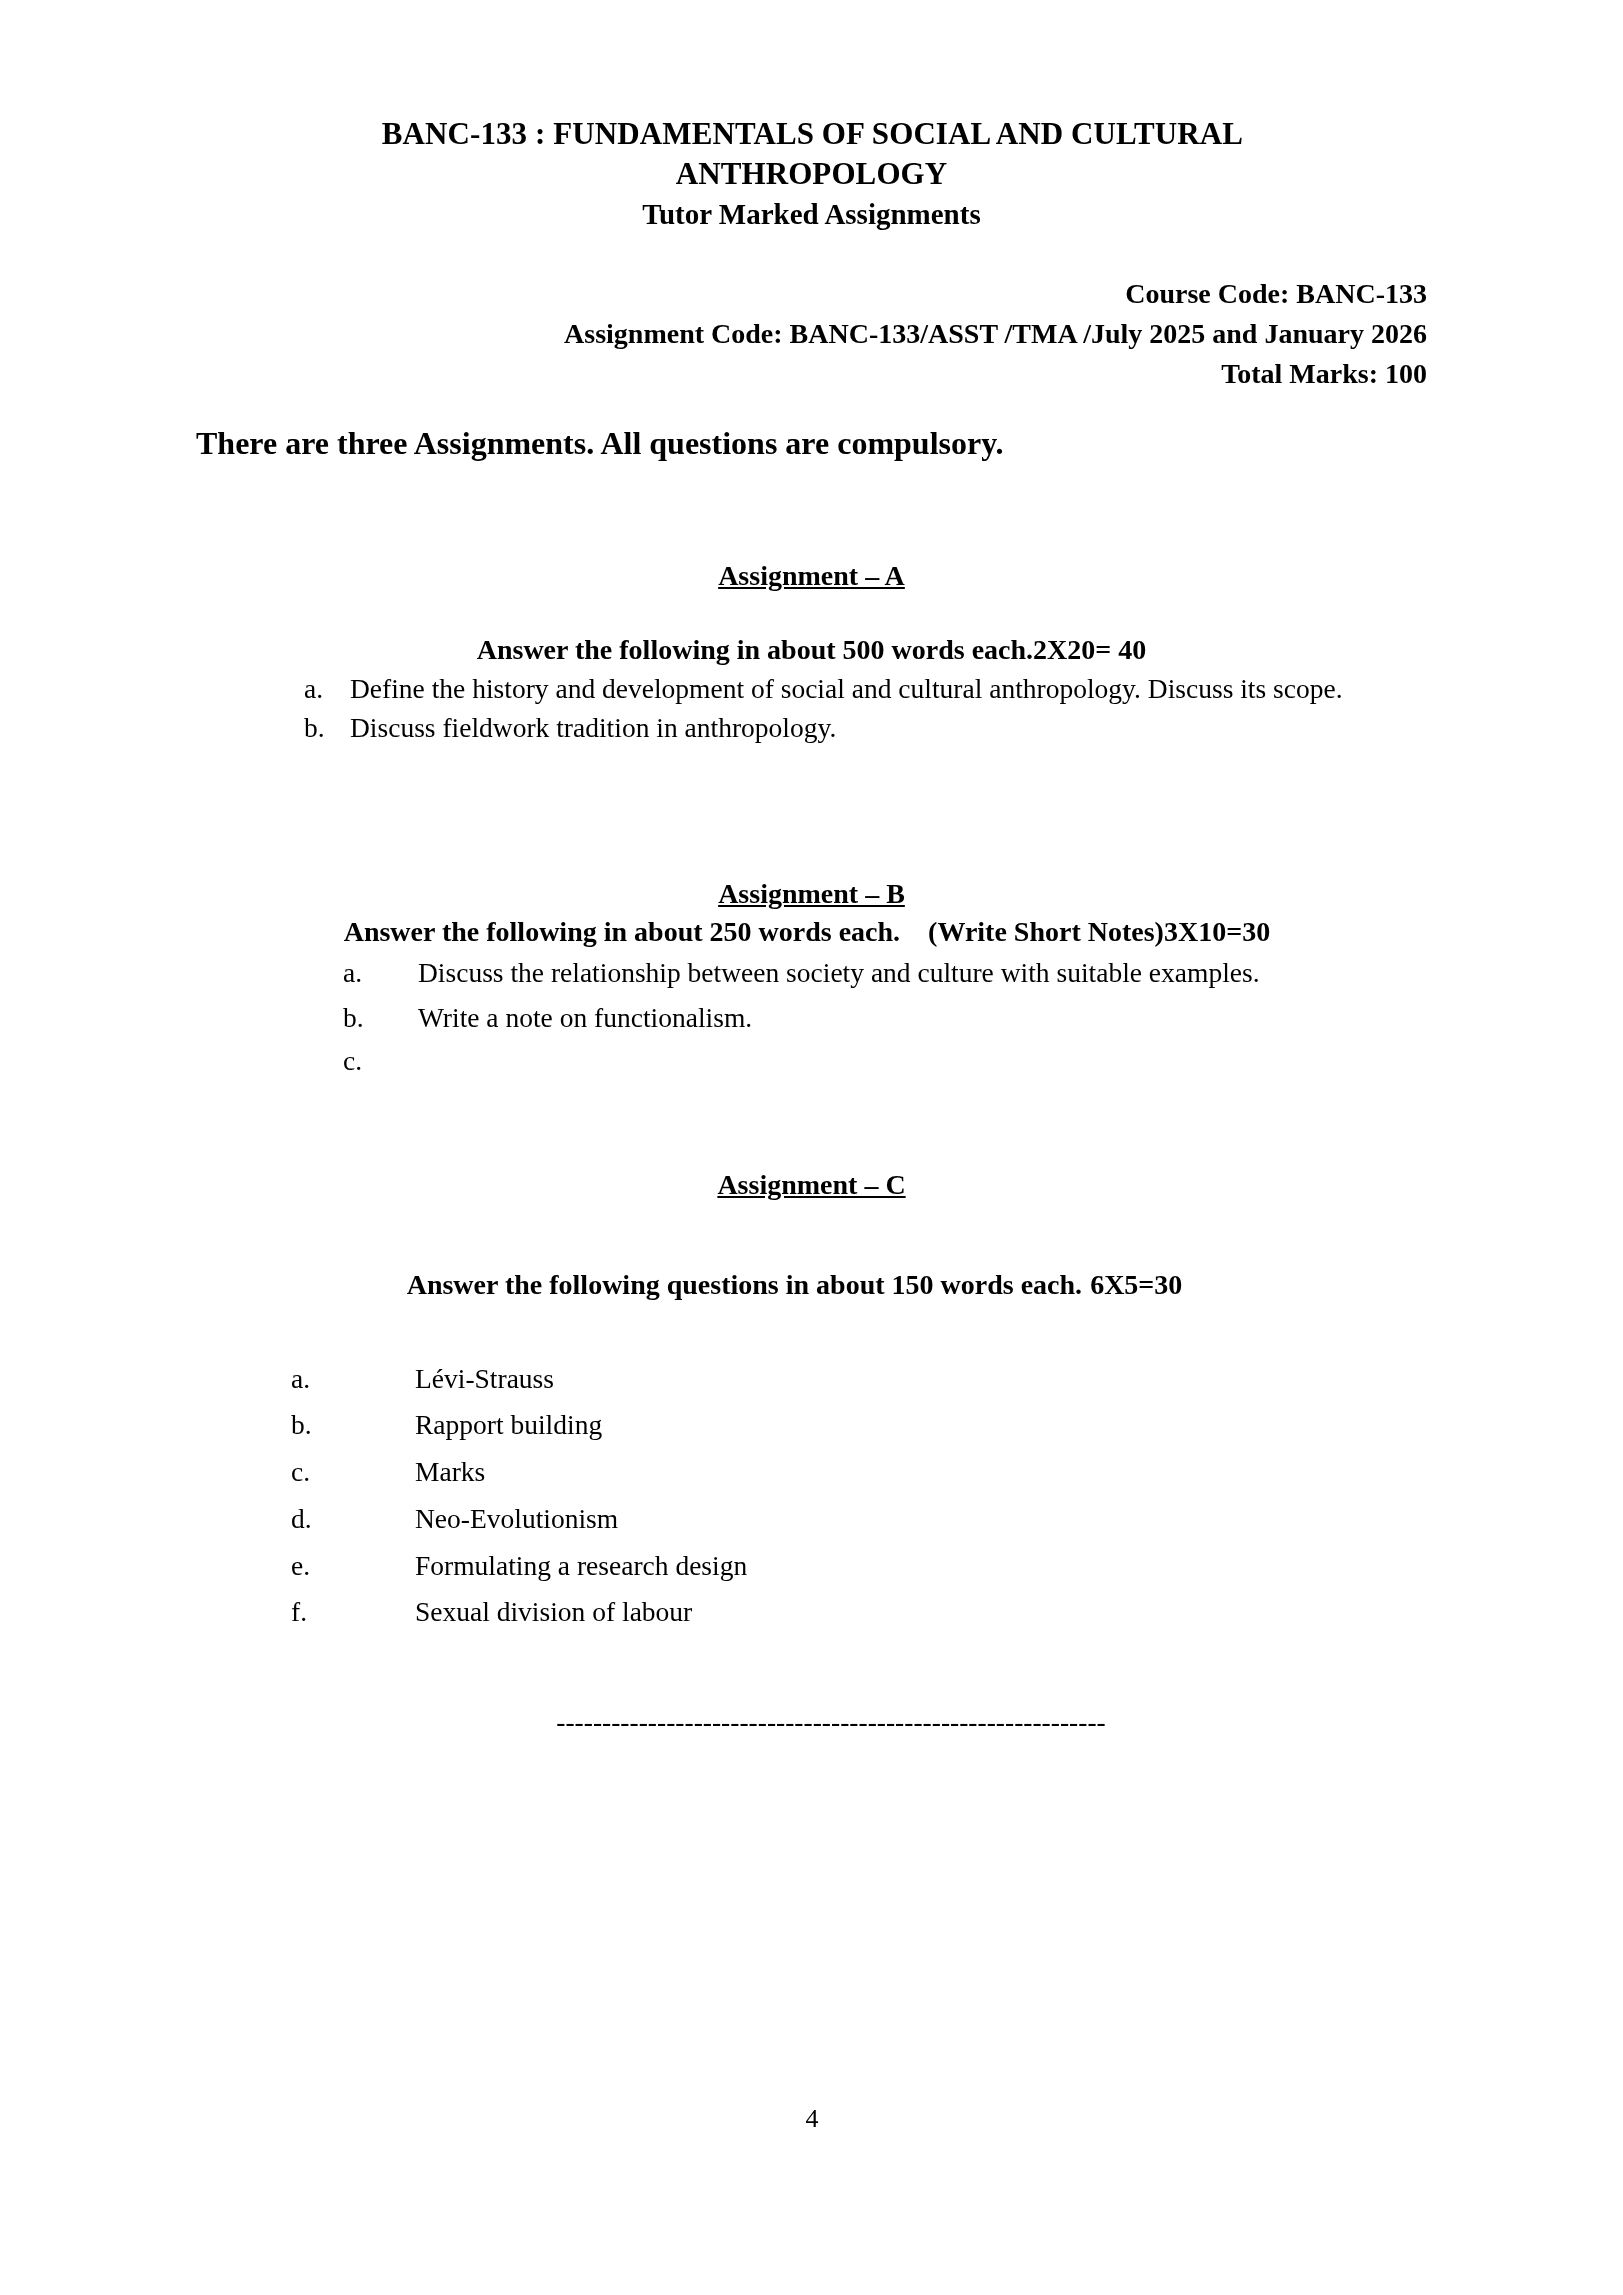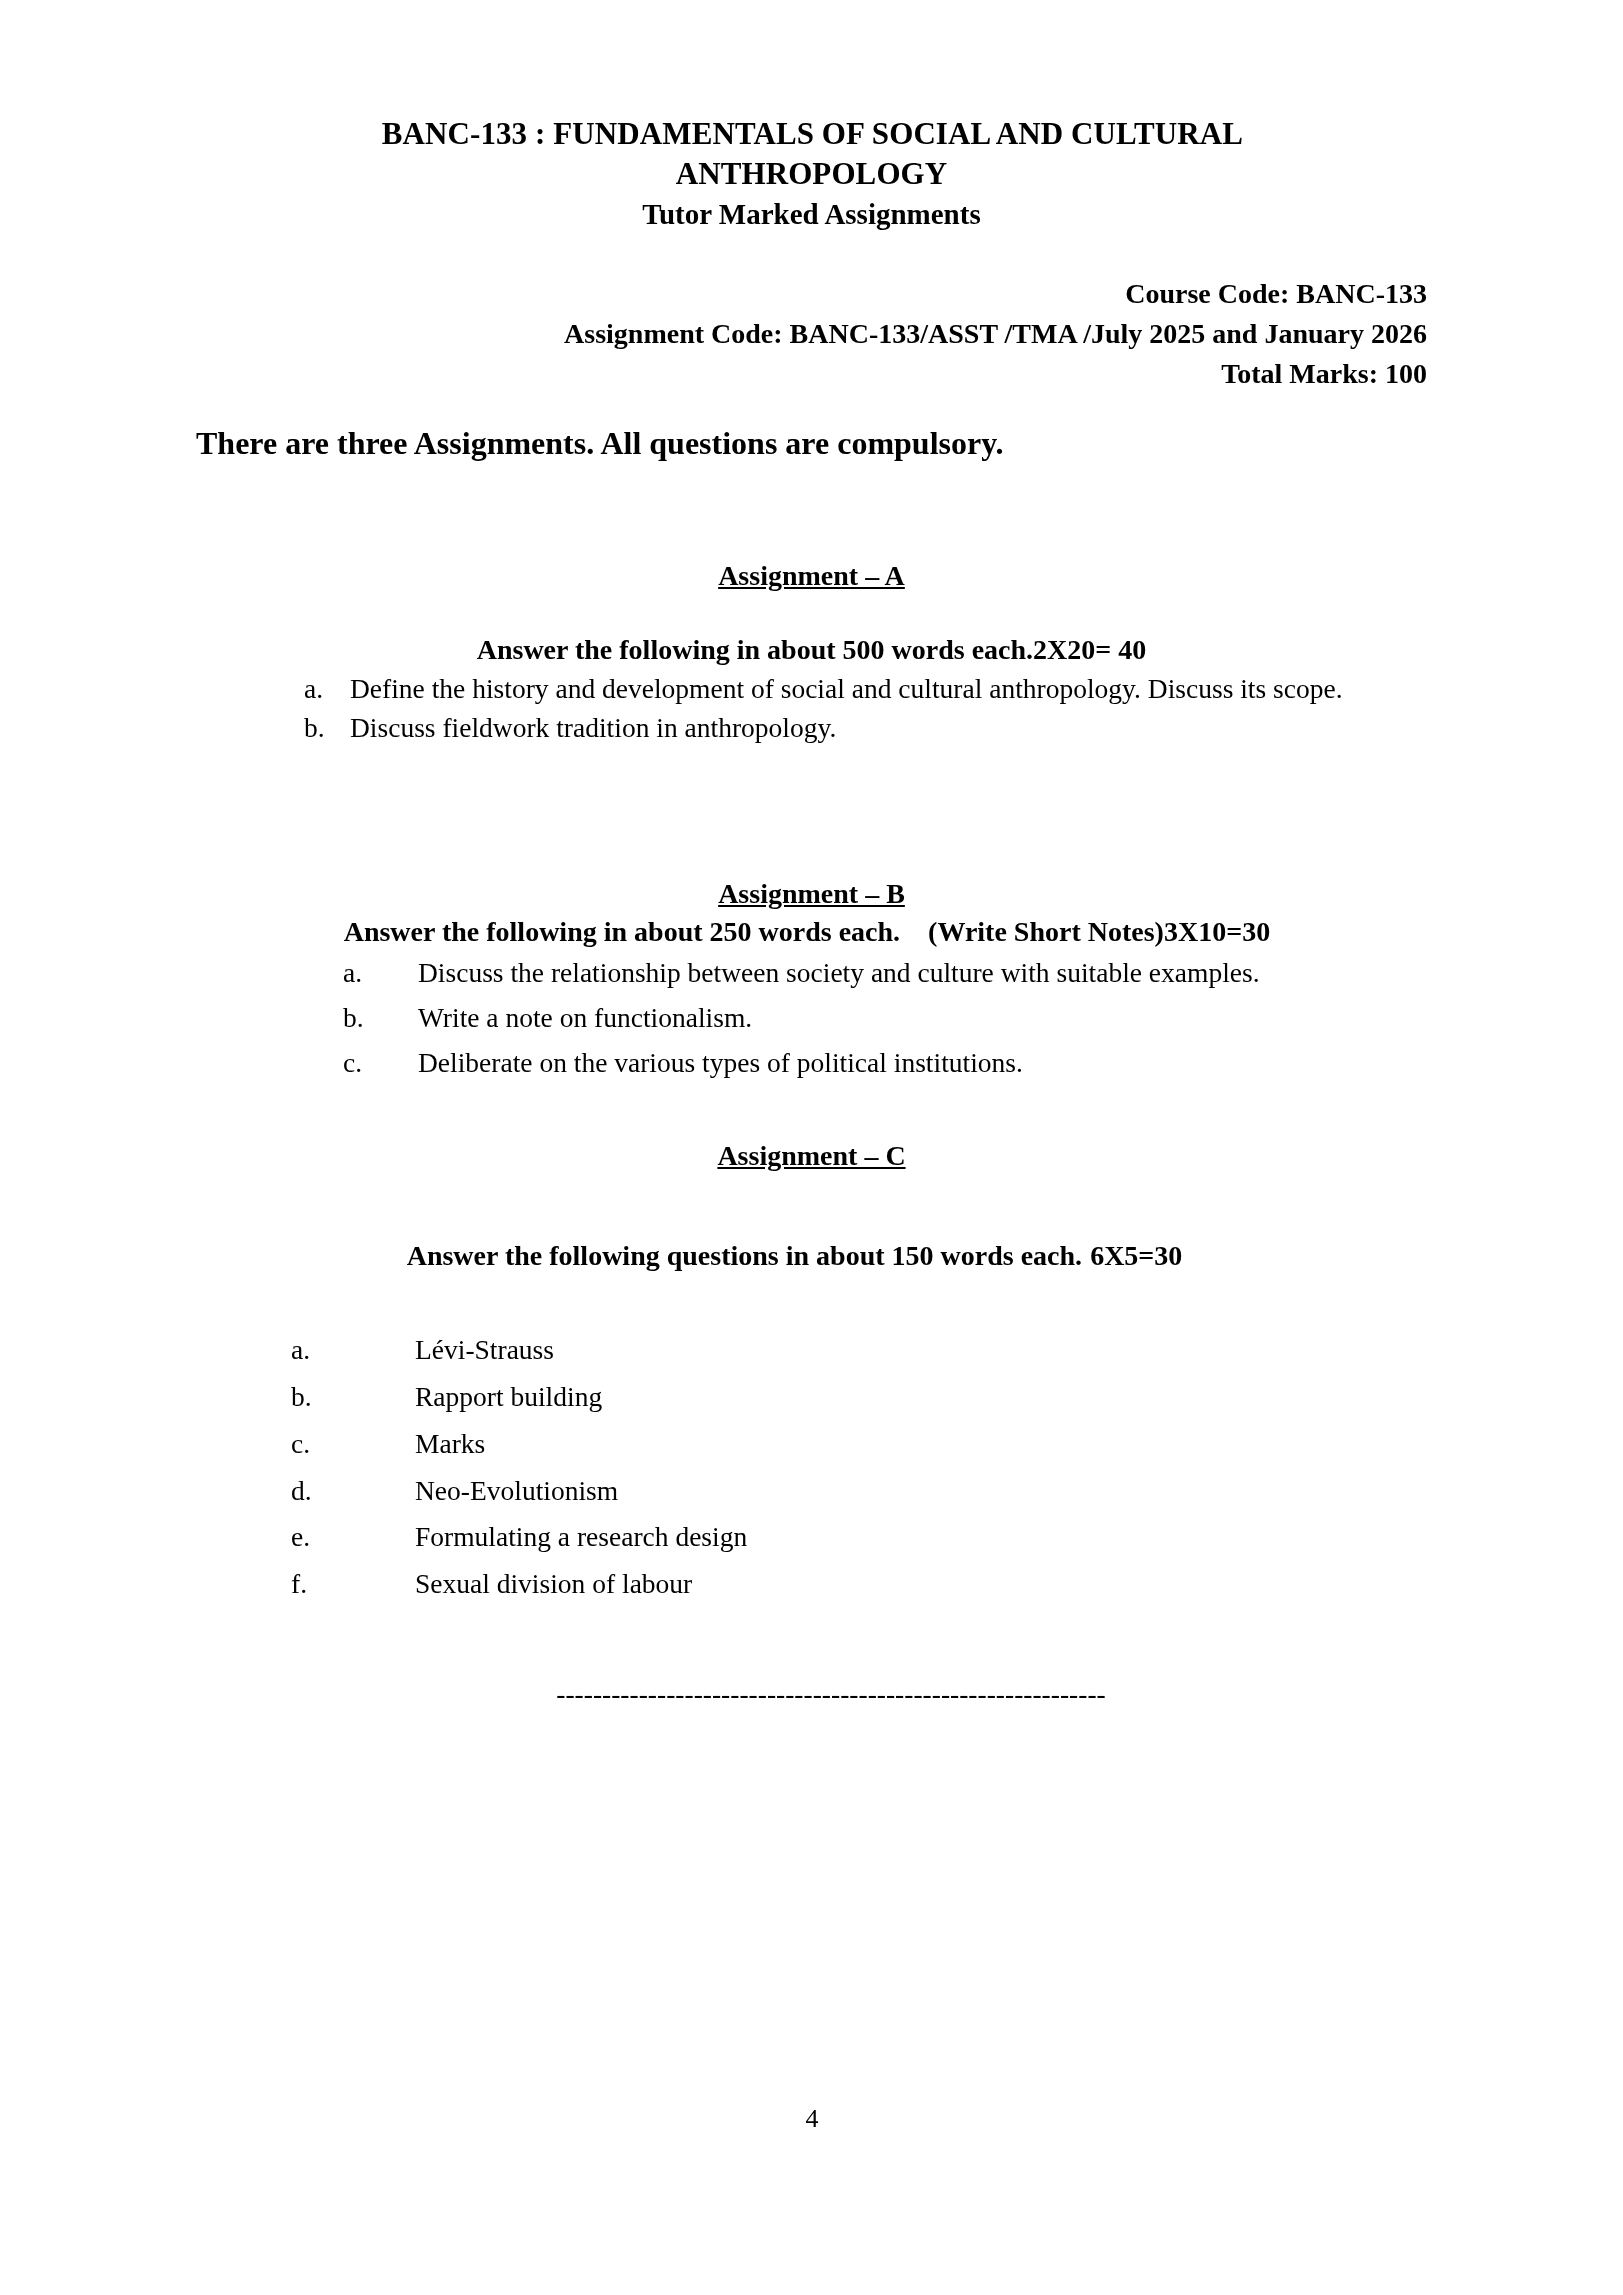--- a/index.html
+++ b/index.html
@@ -160,21 +160,21 @@
     top: 2104px;
     text-align: center;
     font-size: 26px;
   }
 
   
   .sp-a-head { margin-top: 98px; }
   .sp-a-instr { margin-top: 42px; }
   .sp-b-head { margin-top: 131px; }
   .sp-b-instr { margin-top: 6.5px; }
-  .sp-c-head { margin-top: 60px; }
+  .sp-c-head { margin-top: 92px; }
   .sp-c-instr { margin-top: 68px; gap: 8px; }
   .sp-c-list { margin-top: 60px; }
   .sp-sep { margin-top: 76px; }
 </style>
 </head>
 <body>
 
 <div class="page">
   <div class="content">
 
@@ -223,21 +223,20 @@
       <li class="qitem">
         <span class="marker">a.</span>
         <span class="qtext">Discuss the relationship between society and culture with suitable examples.</span>
       </li>
       <li class="qitem">
         <span class="marker">b.</span>
         <span class="qtext">Write a note on functionalism.</span>
       </li>
       <li class="qitem">
         <span class="marker">c.</span>
-        <span class="qtext">Deliberate on the various types of political institutions.</span>
       </li>
     </ul>
 
     <div class="section-heading sp-c-head">Assignment – C</div>
 
     <div class="instruction sp-c-instr c-instr">
       <span class="instr-left">Answer the following questions in about 150 words each.</span>
       <span class="instr-marks">6X5=30</span>
     </div>
 

